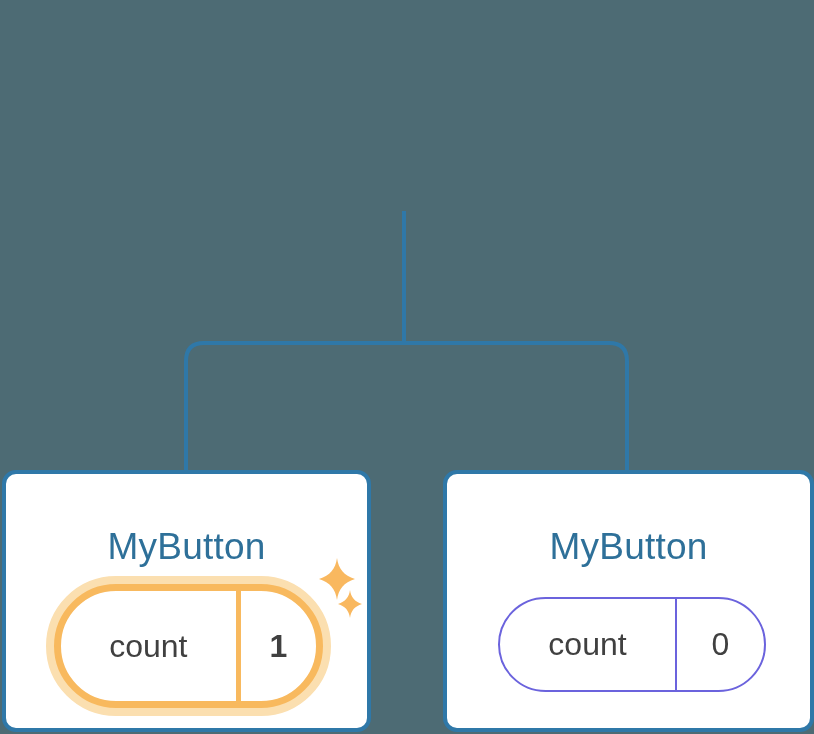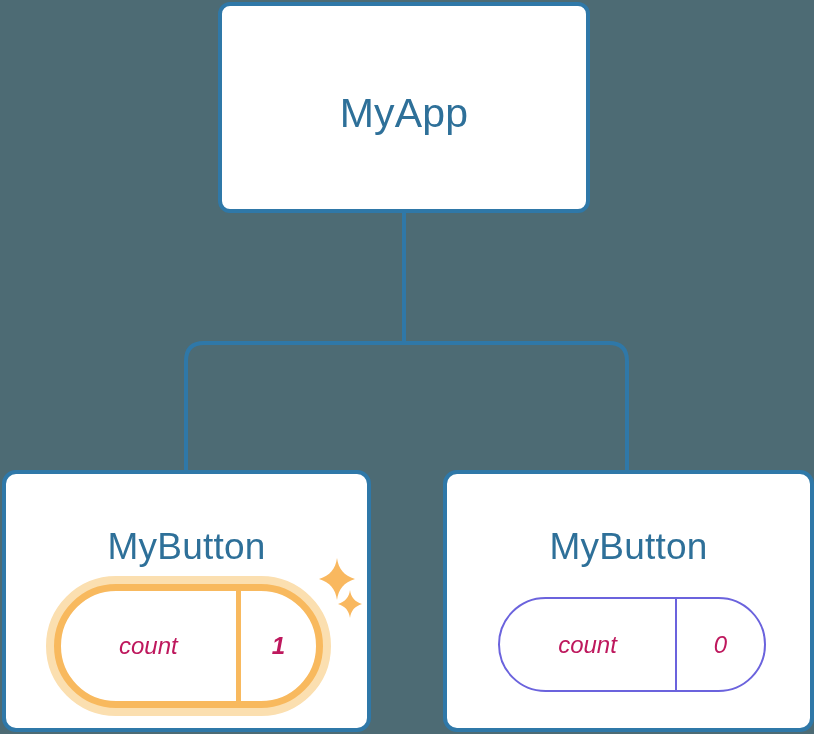--- a/index.html
+++ b/index.html
@@ -146,25 +146,24 @@
   .pill-hl .pill-val {
     width: 76px;
   }
 
   .pill-key,
   .pill-val {
     display: flex;
     align-items: center;
     justify-content: center;
     box-sizing: border-box;
-    color: #be185d;
-    font-size: 24px;
+    color: #404040;
+    font-size: 32px;
     font-weight: 400;
     white-space: nowrap;
-    font-style: italic;
   }
   .pill-hl .pill-val,
   .pill-val-strong {
     font-weight: 700;
   }
 
   
   .sparkle {
     position: absolute;
     color: #f9b85f;
@@ -184,23 +183,20 @@
 
 <div id="stage">
 
   <svg id="connectors" viewBox="0 0 814 734" width="814" height="734" xmlns="http://www.w3.org/2000/svg">
 
     <path d="M 404 211 L 404 341" fill="none" stroke="#2f78a8" stroke-width="4"></path>
 
     <path d="M 186 470 L 186 361 Q 186 343 204 343 L 609 343 Q 627 343 627 361 L 627 470" fill="none" stroke="#2f78a8" stroke-width="4" stroke-linecap="butt"></path>
   </svg>
 
-  <div class="card card-root">
-    <div class="card-title">MyApp</div>
-  </div>
 
   <div class="card card-child-left">
     <div class="card-title">MyButton</div>
 
     <div class="pill-wrap pill-wrap-left">
       <div class="pill-glow-outer"></div>
       <div class="pill pill-hl">
         <div class="pill-key">count</div>
         <div class="pill-val">1</div>
       </div>

